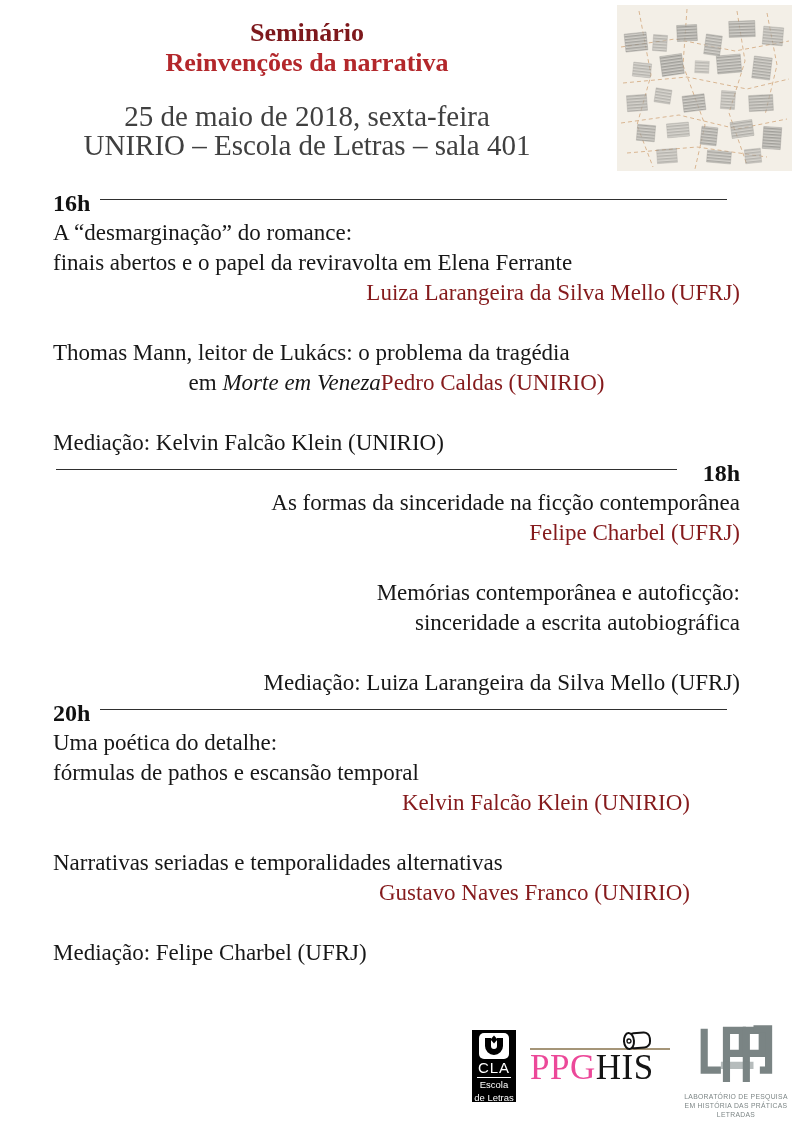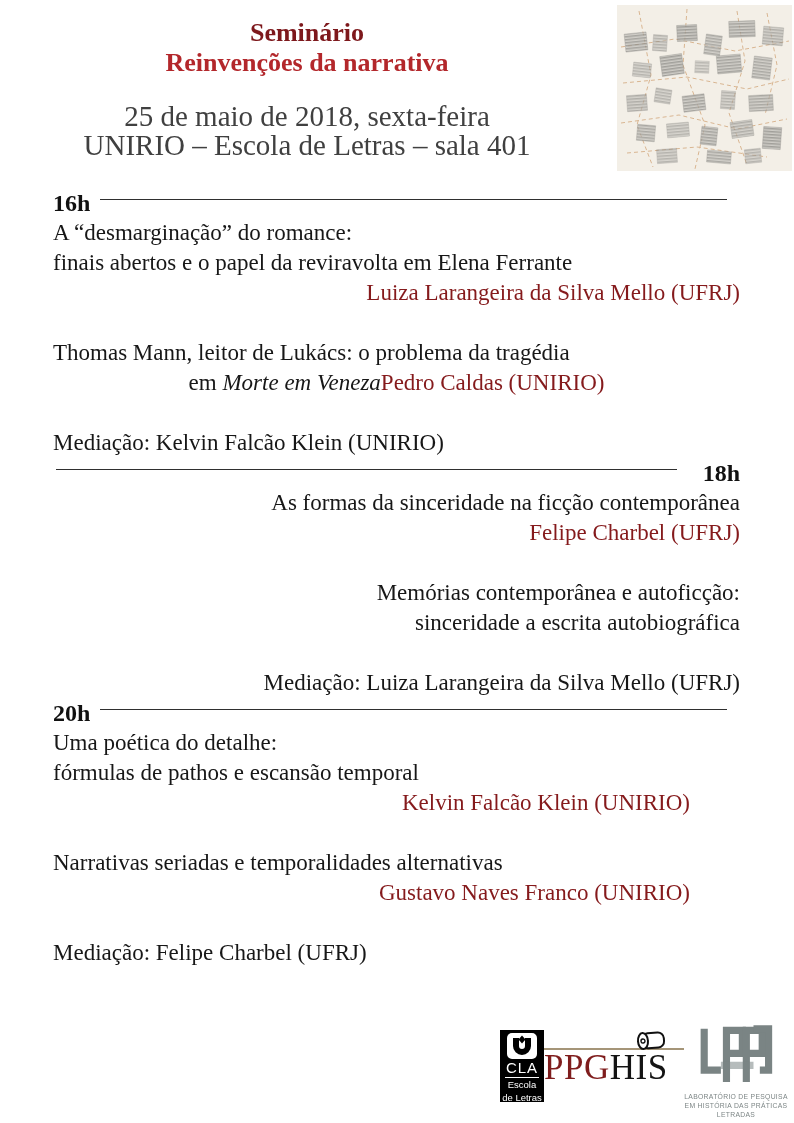--- a/index.html
+++ b/index.html
@@ -25,34 +25,34 @@
   .italic{font-style:italic;}
   .split{display:flex;justify-content:center;}
 
   .time-row{display:flex;align-items:center;height:30px;}
   .time-label{font-size:24px;font-weight:bold;line-height:30px;color:#111;}
   .rule{flex:1;border-top:1.6px solid #2f2f2f;transform:translateY(-4px);}
   .rule.after{margin-left:10px;margin-right:13px;}
   .rule.before{margin-left:3px;margin-right:26px;}
 
   
-  .footer{position:absolute;top:1026px;right:6px;display:flex;align-items:flex-start;gap:0;}
+  .footer{position:absolute;top:1026px;right:6px;display:flex;align-items:flex-start;gap:14px;}
   .cla-box{width:44px;height:72px;background:#000;color:#fff;text-align:center;margin-top:4px;
            font-family:"Liberation Sans","DejaVu Sans",sans-serif;}
   .cla-sym{display:block;margin:3px auto 1px auto;}
   .cla-acro{font-size:15px;letter-spacing:1px;line-height:16px;border-bottom:1px solid #fff;
             width:34px;margin:0 auto;padding-bottom:1px;}
   .cla-school{font-size:9.5px;line-height:10.5px;margin-top:2px;}
 
   .ppghis{width:140px;position:relative;margin-top:22px;
           font-family:"Liberation Serif","DejaVu Serif",serif;}
   .ppghis-rule{height:2px;background:#a59578;width:100%;}
   .ppghis-scroll{position:absolute;top:-19px;right:14px;}
   .ppghis-word{font-size:35px;line-height:36px;letter-spacing:.5px;margin-top:0;}
-  .ppg{color:#7f1d1d;}
+  .ppg{color:#ec4899;}
   .his{color:#141414;}
 
   .lppl{width:104px;text-align:center;margin-top:-2px;}
   .lppl-caption{font-family:"Liberation Sans","DejaVu Sans",sans-serif;font-size:6.8px;
                 line-height:9px;color:#7c8585;letter-spacing:.3px;margin-top:2px;}
 </style>
 </head>
 <body>
 
 <div class="page">

